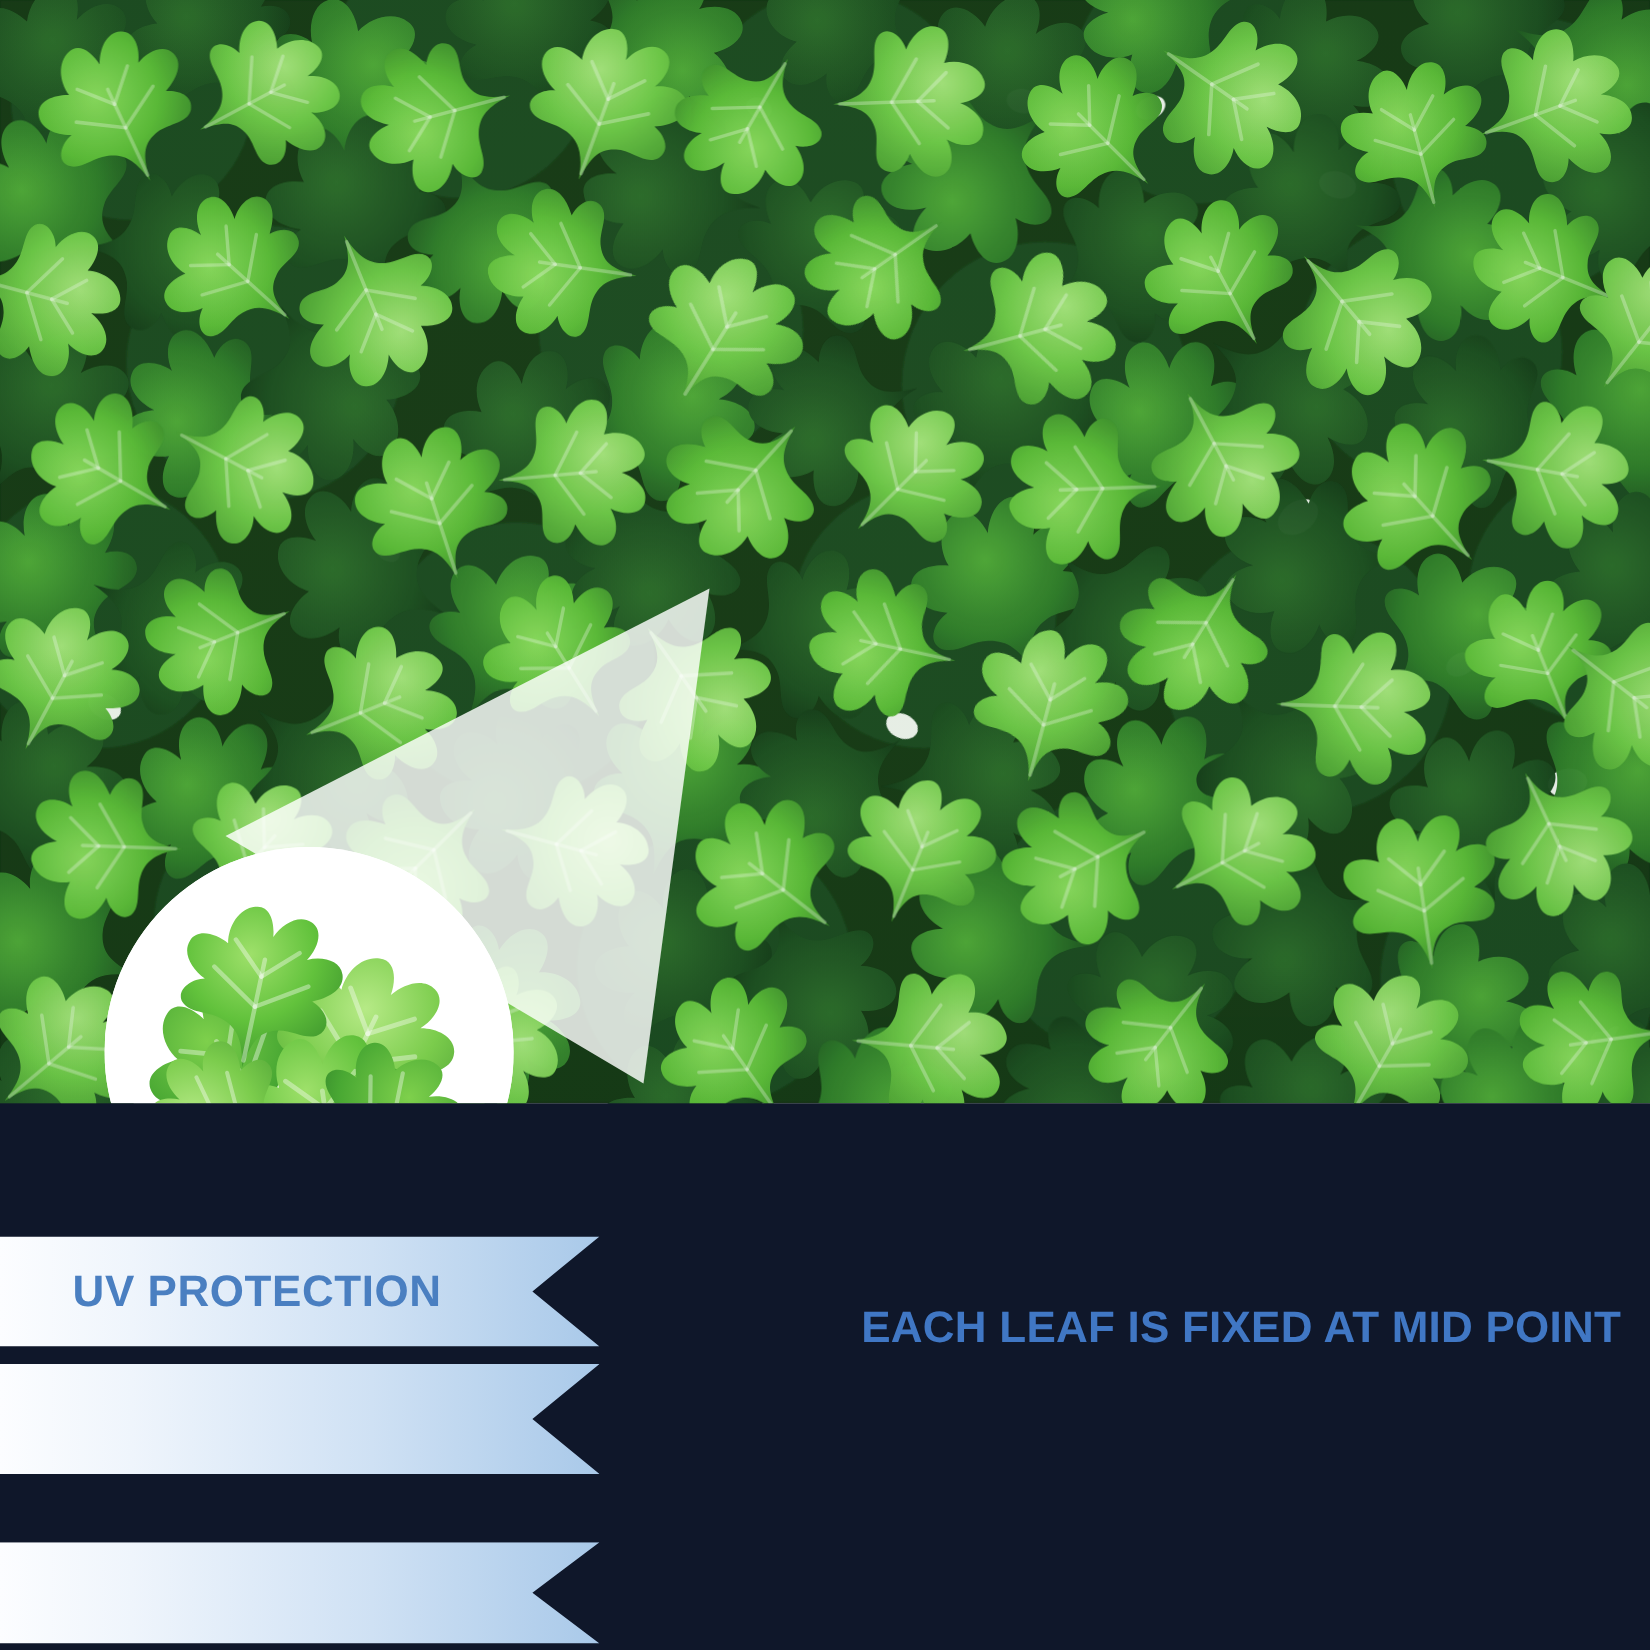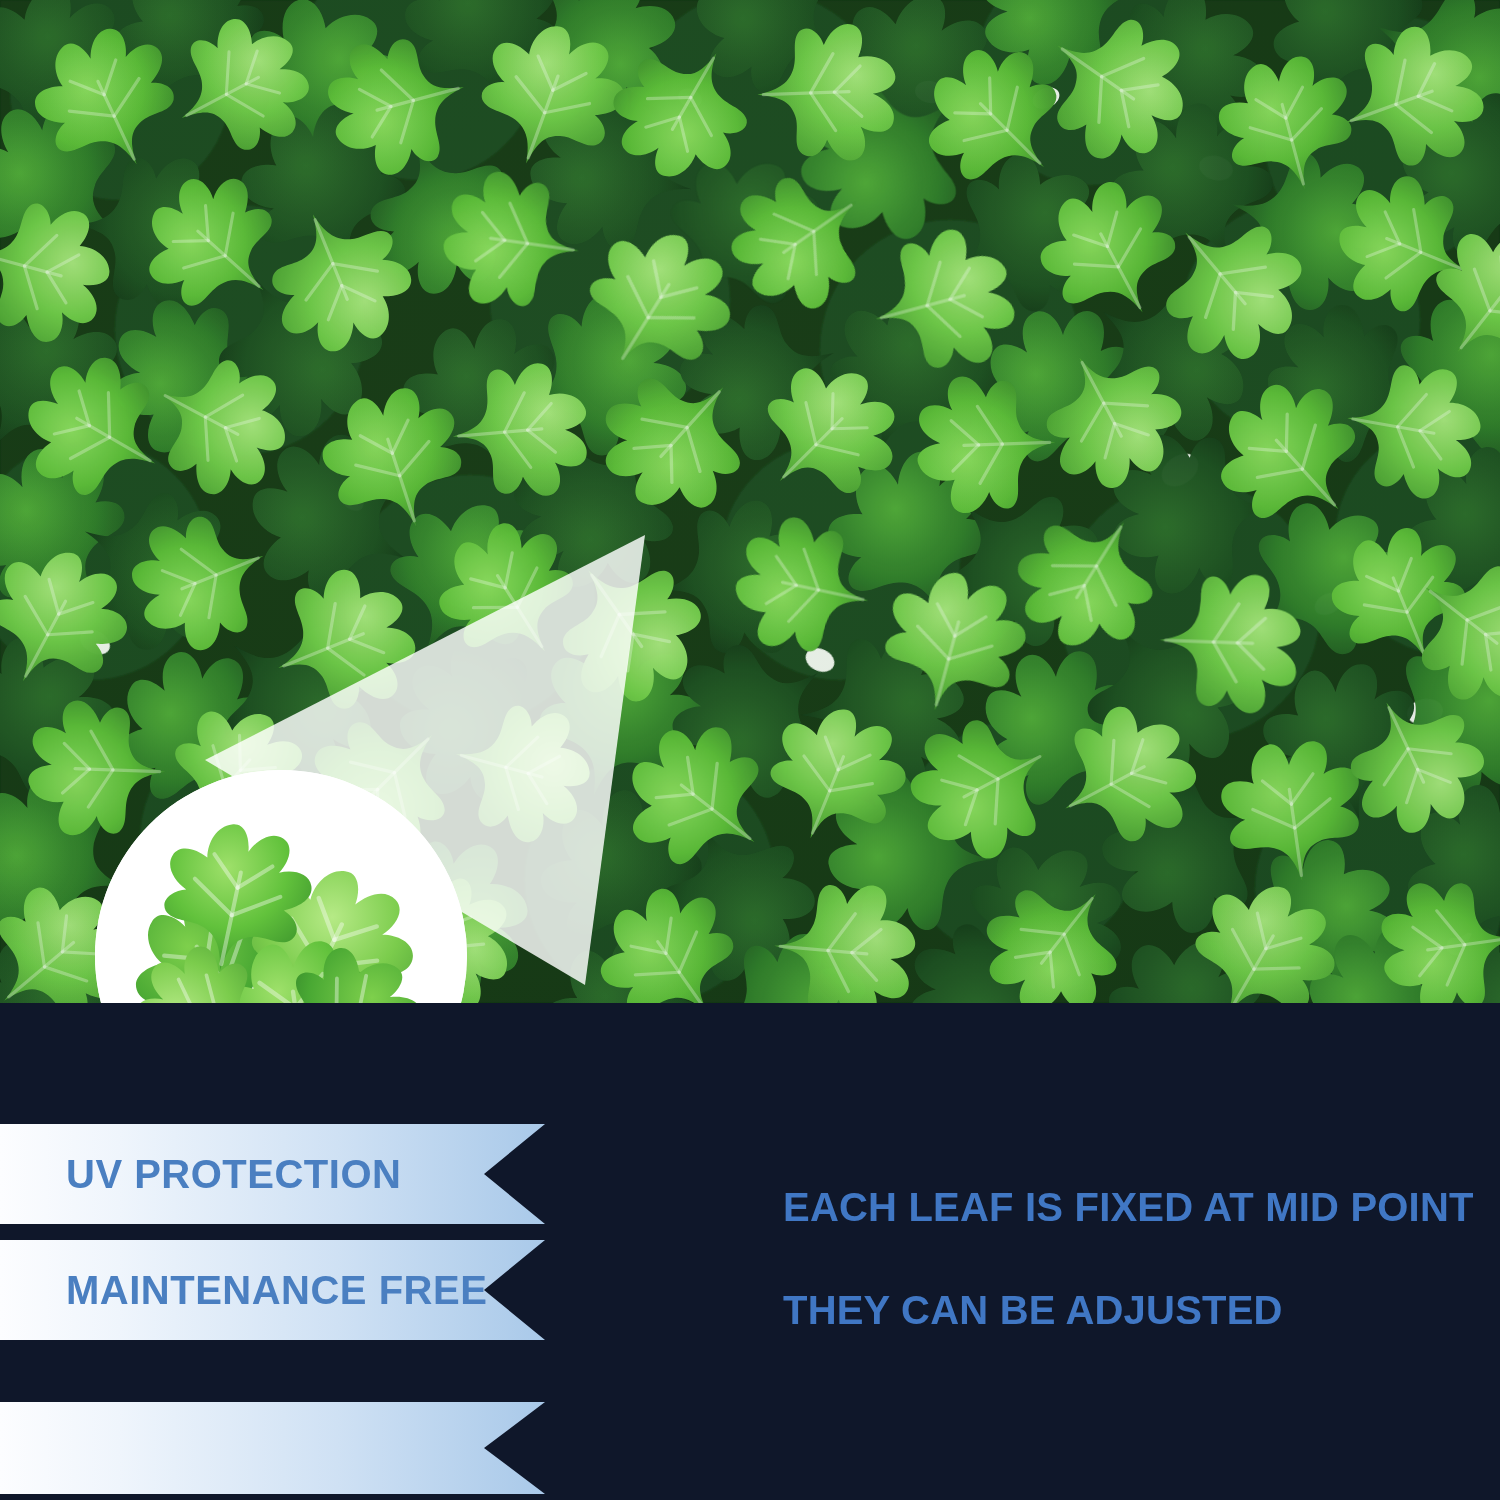--- a/index.html
+++ b/index.html
@@ -799,36 +799,34 @@
         <defs>
           <linearGradient id="rg1" x1="0" y1="0" x2="1" y2="0">
             <stop offset="0%" stop-color="#fcfdff"></stop>
             <stop offset="22%" stop-color="#eff5fc"></stop>
             <stop offset="62%" stop-color="#cfe1f4"></stop>
             <stop offset="100%" stop-color="#a9c9e9"></stop>
           </linearGradient>
         </defs>
         <polygon points="0,0 545,0 484,50 545,100 0,100" fill="url(#rg1)"></polygon>
       </svg>
-      <span class="banner-label">MAINTENANCE FREE</span>
     </div>
 
     <div class="banner" id="banner-2" style="top:399px; height:92px;">
       <svg class="ribbon-svg" viewBox="0 0 545 92" preserveAspectRatio="none" style="height:92px;">
         <defs>
           <linearGradient id="rg2" x1="0" y1="0" x2="1" y2="0">
             <stop offset="0%" stop-color="#fcfdff"></stop>
             <stop offset="22%" stop-color="#eff5fc"></stop>
             <stop offset="62%" stop-color="#cfe1f4"></stop>
             <stop offset="100%" stop-color="#a9c9e9"></stop>
           </linearGradient>
         </defs>
         <polygon points="0,0 545,0 484,46 545,92 0,92" fill="url(#rg2)"></polygon>
       </svg>
     </div>
 
     <div id="feature-text" style="top:182px;">
       <div class="feature-line" id="feature-line-0">EACH LEAF IS FIXED AT MID POINT</div>
-      <div class="feature-line" id="feature-line-1">THEY CAN BE ADJUSTED</div>
     </div>
 
   </div>
 </div>
 
 </body></html>

